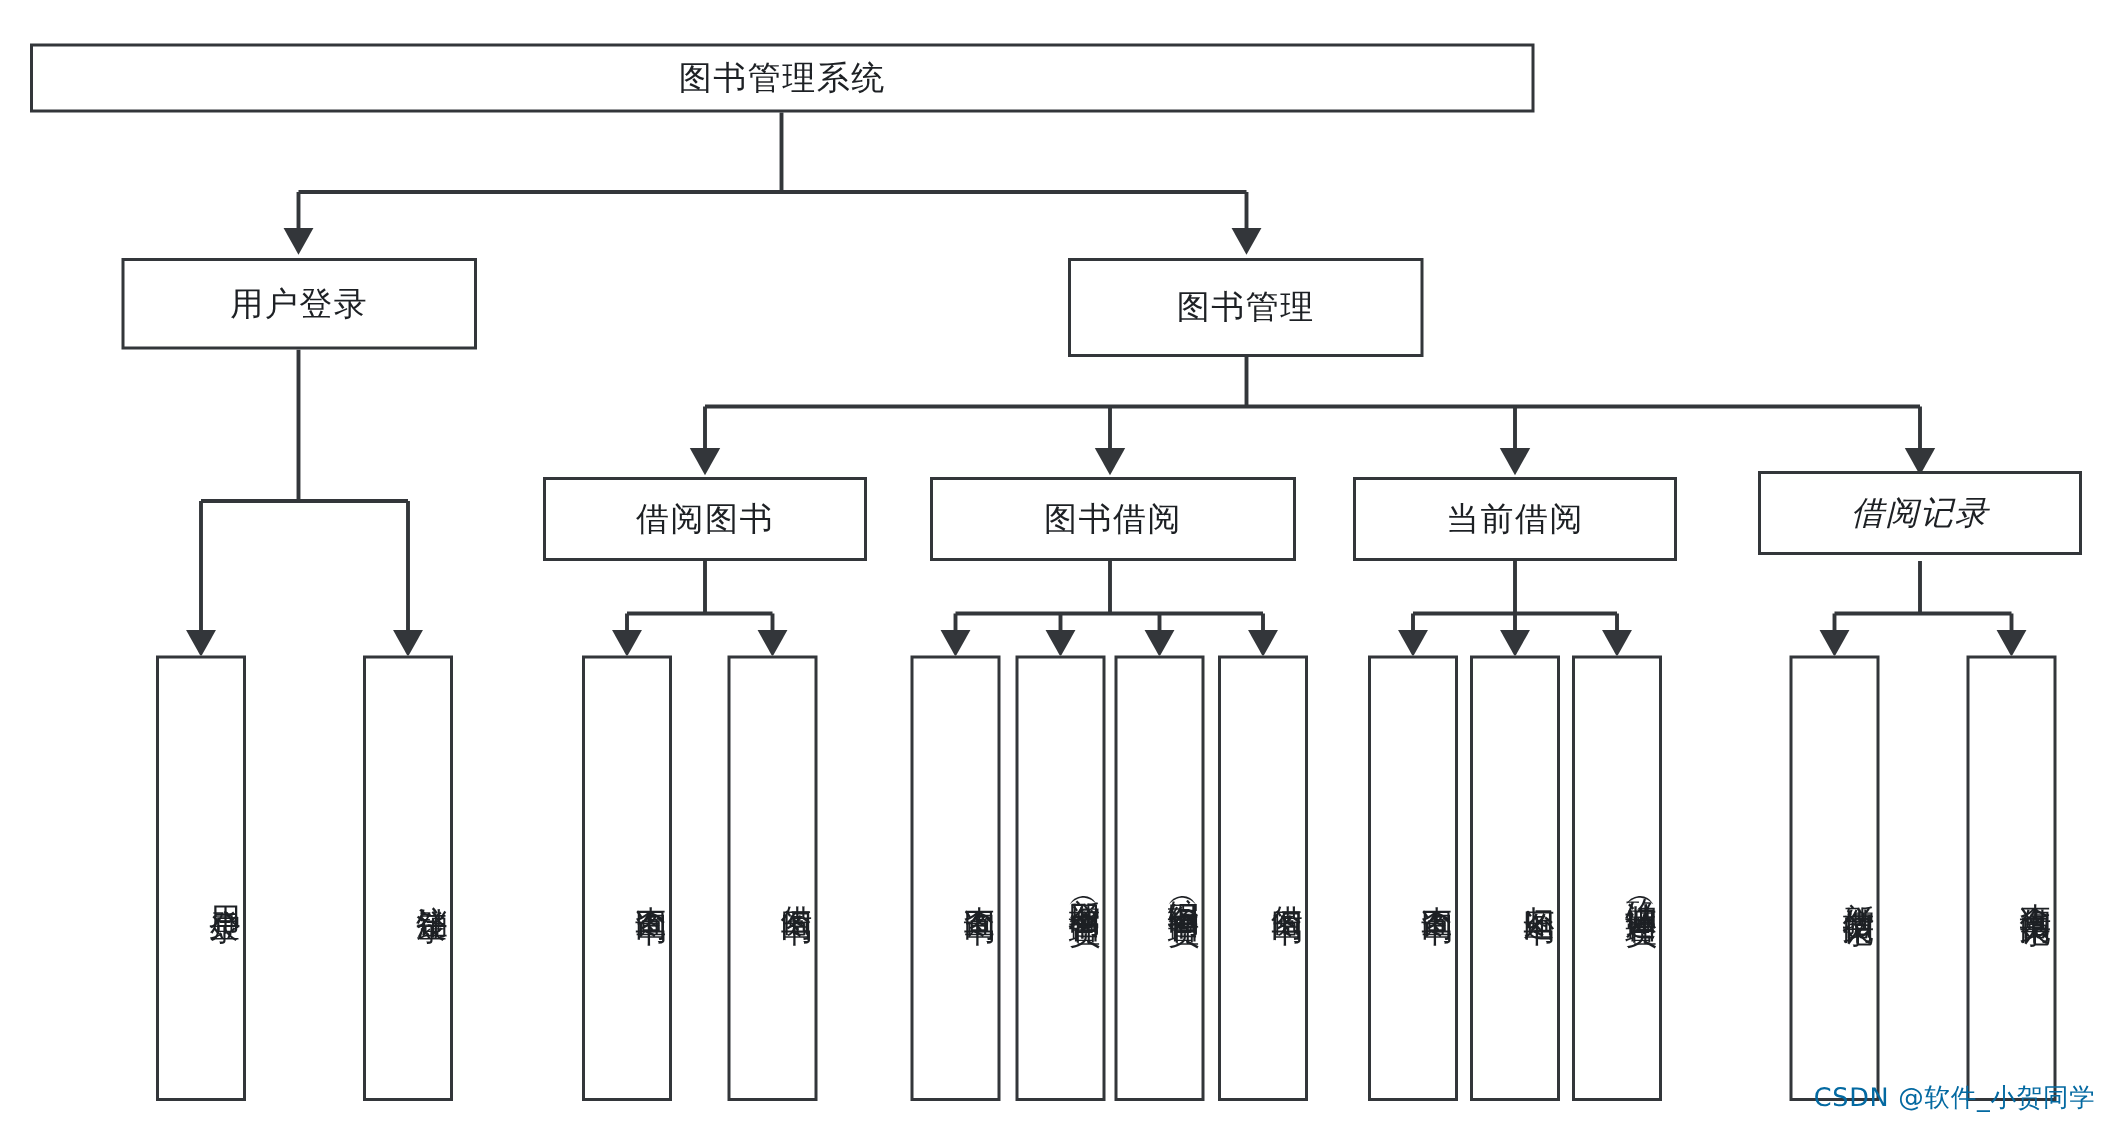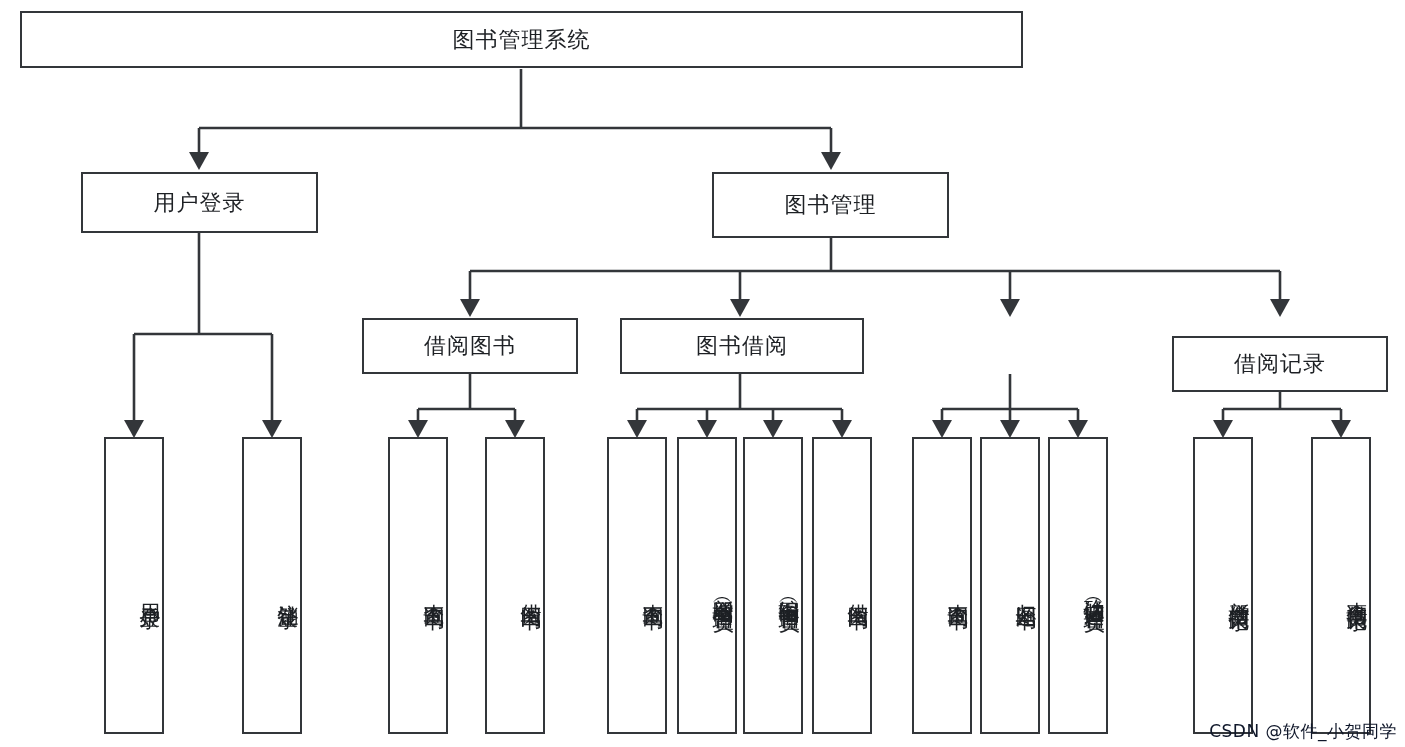--- a/index.html
+++ b/index.html
@@ -56,21 +56,21 @@
   }
   .node-v > span {
     writing-mode: vertical-rl;
     text-orientation: upright;
   }
   .watermark {
     position: absolute;
     right: 8px;
     bottom: 4px;
     font-size: 17px;
-    color: #0f172a;
+    color: #0369a1;
     letter-spacing: 0.5px;
     white-space: nowrap;
   }
 </style>
 </head>
 <body>
 
 <div id="diagram-root">
 
   <svg class="wires" viewBox="0 0 1405 747">
@@ -116,38 +116,41 @@
       <path d="M1010,409 L1010,428" marker-end="url(#arrowhead)"></path>
       <path d="M1078,409 L1078,428" marker-end="url(#arrowhead)"></path>
 
       <path d="M1280,374 L1280,409"></path>
       <path d="M1223,409 L1341,409"></path>
       <path d="M1223,409 L1223,428" marker-end="url(#arrowhead)"></path>
       <path d="M1341,409 L1341,428" marker-end="url(#arrowhead)"></path>
     </g>
   </svg>
 
-  <div class="node node-h" style="left:20px; top:11px; width:1003px; height:57px;">
+  <div class="node node-h" style="left:20px; top:29px; width:1003px; height:46px;">
     <span>图书管理系统</span>
   </div>
 
   <div class="node node-h" style="left:81px; top:172px; width:237px; height:61px;">
     <span>用户登录</span>
   </div>
   <div class="node node-h" style="left:712px; top:172px; width:237px; height:66px;">
     <span>图书管理</span>
   </div>
 
   <div class="node node-h" style="left:362px; top:318px; width:216px; height:56px;">
     <span>借阅图书</span>
   </div>
   <div class="node node-h" style="left:620px; top:318px; width:244px; height:56px;">
     <span>图书借阅</span>
   </div>
-  <div class="node node-h" style="left:1172px; top:336px; width:216px; height:56px;">
+  <div class="node node-h" style="left:902px; top:318px; width:216px; height:56px;">
+    <span>当前借阅</span>
+  </div>
+  <div class="node node-h" style="left:1172px; top:314px; width:216px; height:56px;font-style:italic;">
     <span>借阅记录</span>
   </div>
 
   <div class="node node-v" style="left:104px; top:437px; width:60px; height:297px;">
     <span>用户登录</span>
   </div>
   <div class="node node-v" style="left:242px; top:437px; width:60px; height:297px;">
     <span>注销登录</span>
   </div>
 

